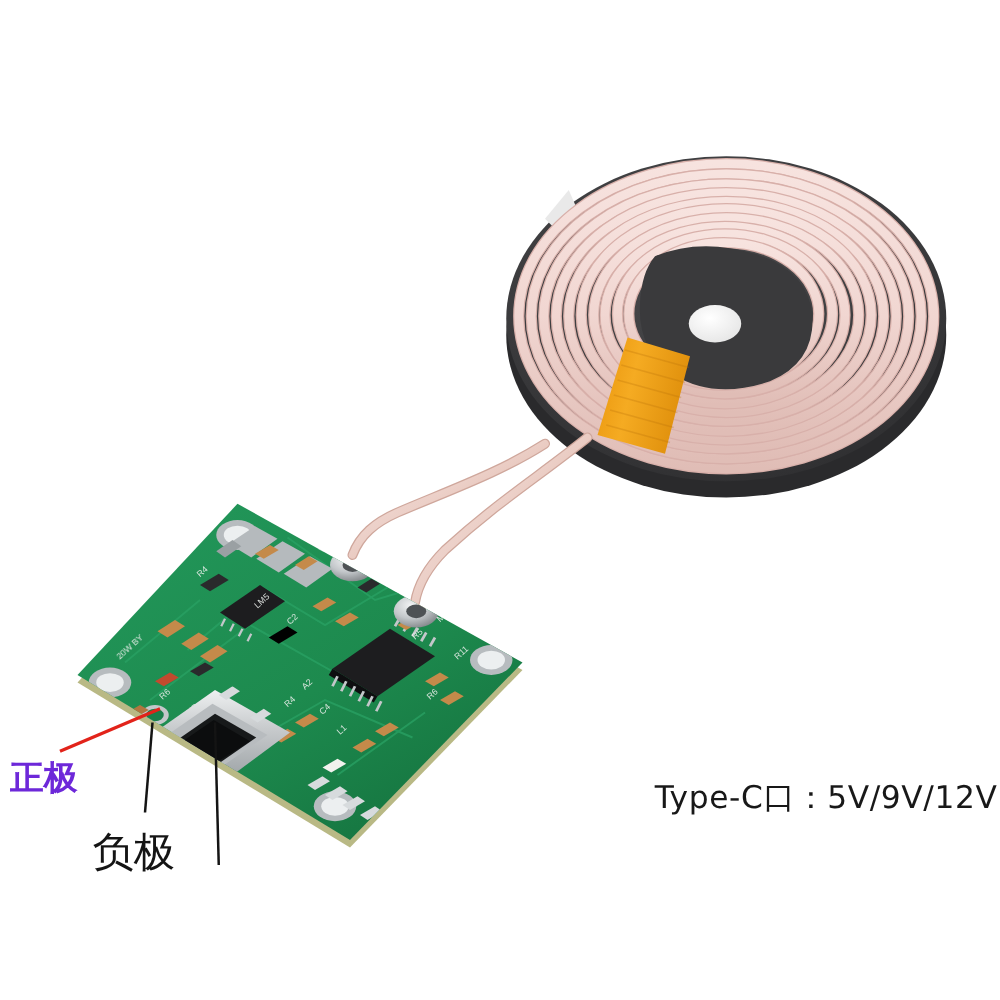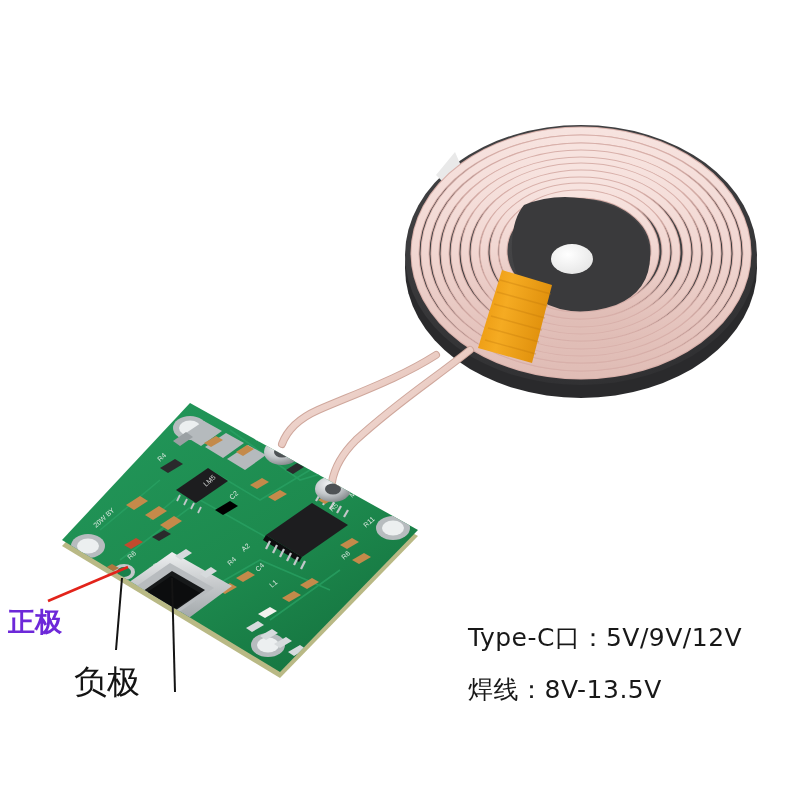--- a/index.html
+++ b/index.html
@@ -24,20 +24,21 @@
     left: 0;
     top: 0;
     width: 800px;
     height: 800px;
   }
   .spec-block {
     position: absolute;
     left: 468px;
     top: 612px;
     width: 330px;
+    text-align: right;
   }
   .spec-line {
     font-family: "DejaVu Sans", "Liberation Sans", sans-serif;
     font-size: 25px;
     line-height: 52px;
     color: #181818;
     letter-spacing: 0.5px;
     white-space: nowrap;
   }
   .callout {
@@ -322,16 +323,15 @@
     </g>
   </svg>
 
   <div class="callout pos">正极</div>
 
   <div class="callout neg">负极</div>
 
 
   <div class="spec-block">
     <div class="spec-line">Type-C口：5V/9V/12V</div>
-    <div class="spec-line">焊线：8V-13.5V</div>
   </div>
 
 </div>
 
 </body></html>

